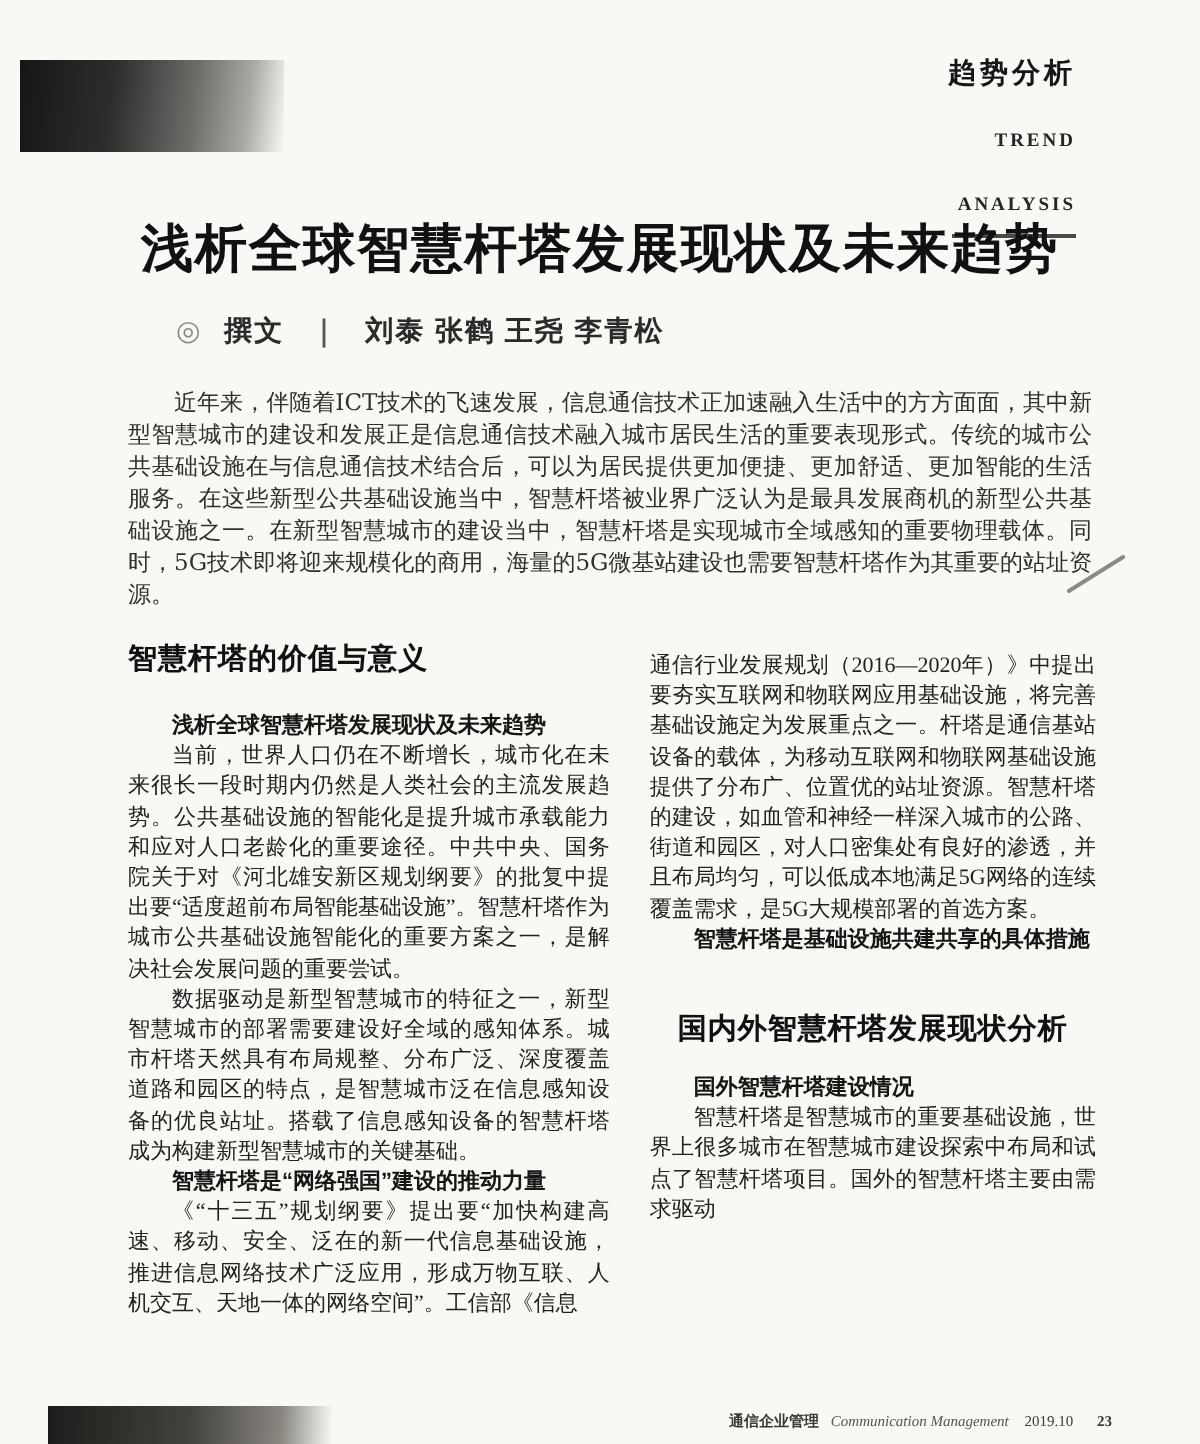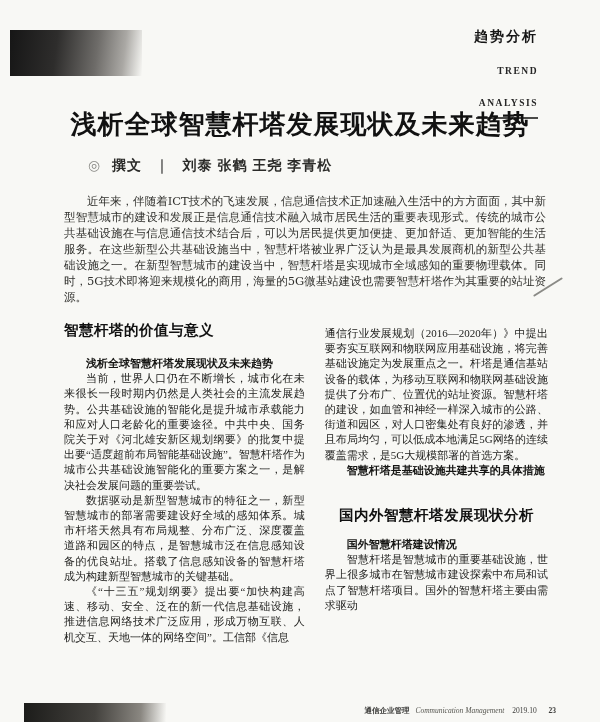--- a/index.html
+++ b/index.html
@@ -109,20 +109,21 @@
 <div class="columns">
 
   <div class="col-left">
     <h2 class="sec-heading">智慧杆塔的价值与意义</h2>
 
     <p class="sub">浅析全球智慧杆塔发展现状及未来趋势</p>
     <p class="body">当前，世界人口仍在不断增长，城市化在未来很长一段时期内仍然是人类社会的主流发展趋势。公共基础设施的智能化是提升城市承载能力和应对人口老龄化的重要途径。中共中央、国务院关于对《河北雄安新区规划纲要》的批复中提出要“适度超前布局智能基础设施”。智慧杆塔作为城市公共基础设施智能化的重要方案之一，是解决社会发展问题的重要尝试。</p>
 
     <p class="body">数据驱动是新型智慧城市的特征之一，新型智慧城市的部署需要建设好全域的感知体系。城市杆塔天然具有布局规整、分布广泛、深度覆盖道路和园区的特点，是智慧城市泛在信息感知设备的优良站址。搭载了信息感知设备的智慧杆塔成为构建新型智慧城市的关键基础。</p>
 
+    <p class="sub">智慧杆塔是“网络强国”建设的推动力量</p>
     <p class="body">《“十三五”规划纲要》提出要“加快构建高速、移动、安全、泛在的新一代信息基础设施，推进信息网络技术广泛应用，形成万物互联、人机交互、天地一体的网络空间”。工信部《信息</p>
   </div>
 
   <div class="col-right">
     <p class="body cont">通信行业发展规划（2016—2020年）》中提出要夯实互联网和物联网应用基础设施，将完善基础设施定为发展重点之一。杆塔是通信基站设备的载体，为移动互联网和物联网基础设施提供了分布广、位置优的站址资源。智慧杆塔的建设，如血管和神经一样深入城市的公路、街道和园区，对人口密集处有良好的渗透，并且布局均匀，可以低成本地满足5G网络的连续覆盖需求，是5G大规模部署的首选方案。</p>
 
     <p class="sub">智慧杆塔是基础设施共建共享的具体措施</p>
 
     <h2 class="sec-heading mt">国内外智慧杆塔发展现状分析</h2>
 

